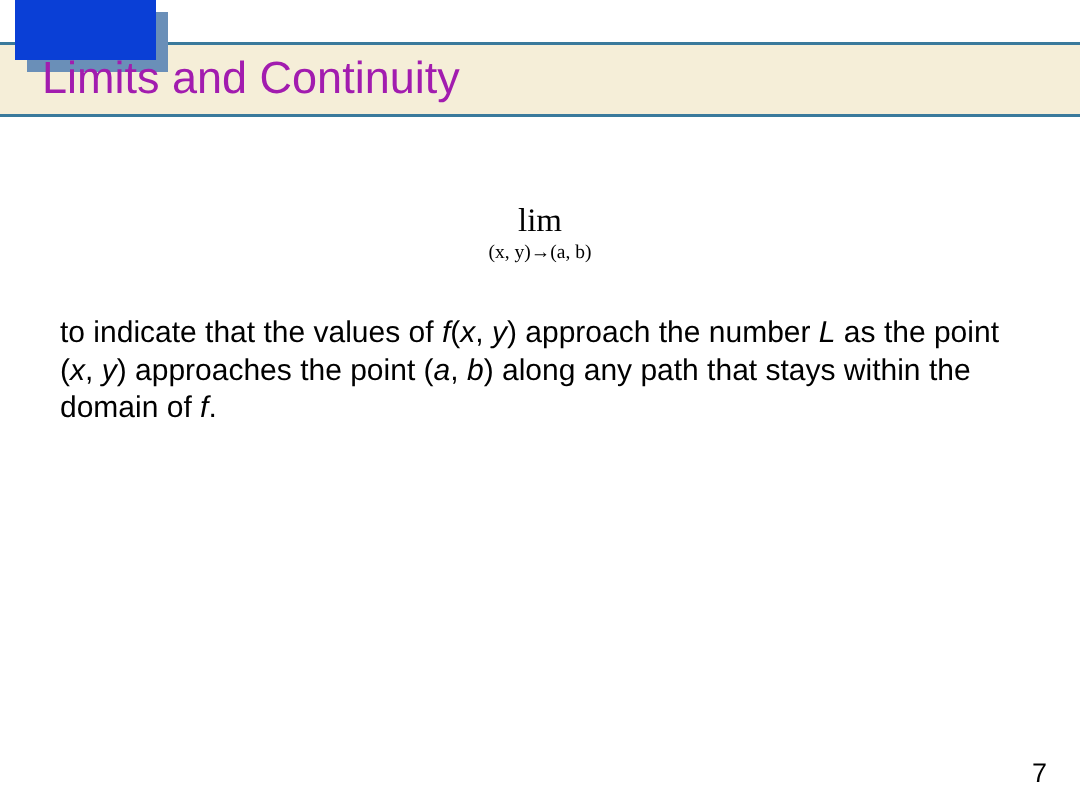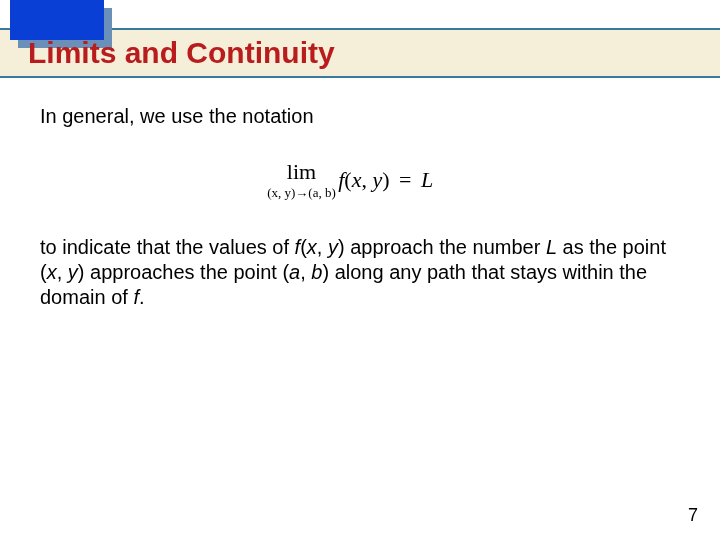--- a/index.html
+++ b/index.html
@@ -35,22 +35,22 @@
     left: 10px;
     width: 94px;
     height: 40px;
     background: #0a3fd6;
   }
   .title {
     position: absolute;
     top: 36px;
     left: 28px;
     font-size: 30px;
-    color: #b91c1c;
-    font-weight: 700;
+    color: #a21caf;
+    font-weight: 400;
   }
   .content {
     position: absolute;
     top: 104px;
     left: 40px;
     width: 640px;
   }
   .para {
     font-size: 20px;
     line-height: 1.25;
@@ -108,30 +108,26 @@
 </style>
 </head>
 <body>
 
 <div class="header-band"></div>
 <div class="blue-box-back"></div>
 <div class="blue-box-front"></div>
 <div class="title">Limits and Continuity</div>
 
 <div class="content">
-  <div class="para">In general, we use the notation</div>
 
   <div class="equation">
     <span class="eq-inner">
       <span class="limword">
         <span class="top">lim</span>
         <span class="bottom">(x, y)→(a, b)</span>
-      </span>
-      <span class="eqrest">
-        <span>f</span><span class="paren">(</span><span>x</span><span class="paren">, </span><span>y</span><span class="paren">)</span><span class="eq"> = </span><span>L</span>
       </span>
     </span>
   </div>
 
   <div class="para">
     <span>to indicate that the values of </span><span class="ital">f</span><span>(</span><span class="ital">x</span><span>, </span><span class="ital">y</span><span>)</span><span> approach the number </span><span class="ital">L</span><span> as the point (</span><span class="ital">x</span><span>, </span><span class="ital">y</span><span>) approaches the point (</span><span class="ital">a</span><span>, </span><span class="ital">b</span><span>) along any path that stays within the domain of </span><span class="ital">f</span><span>.</span>
   </div>
 </div>
 
 <div class="page-num">7</div>

